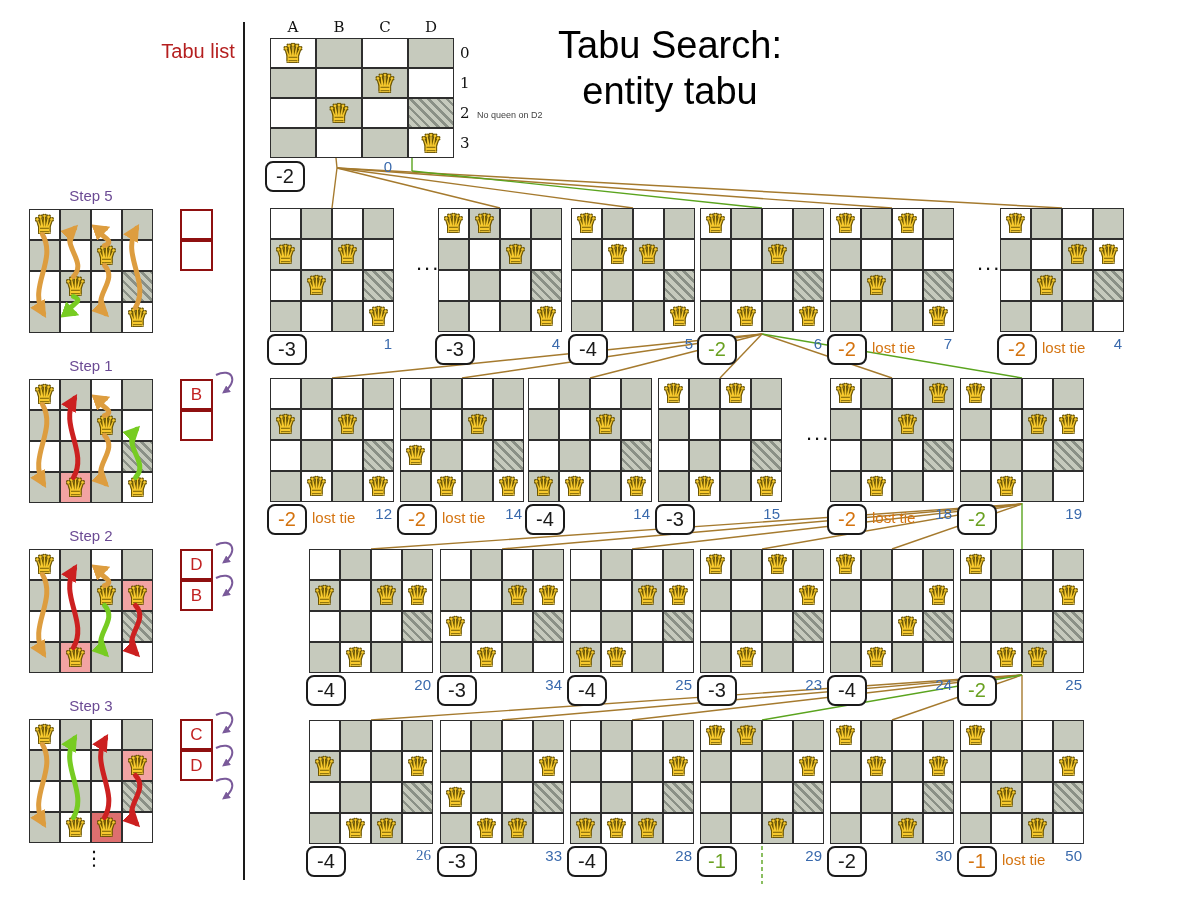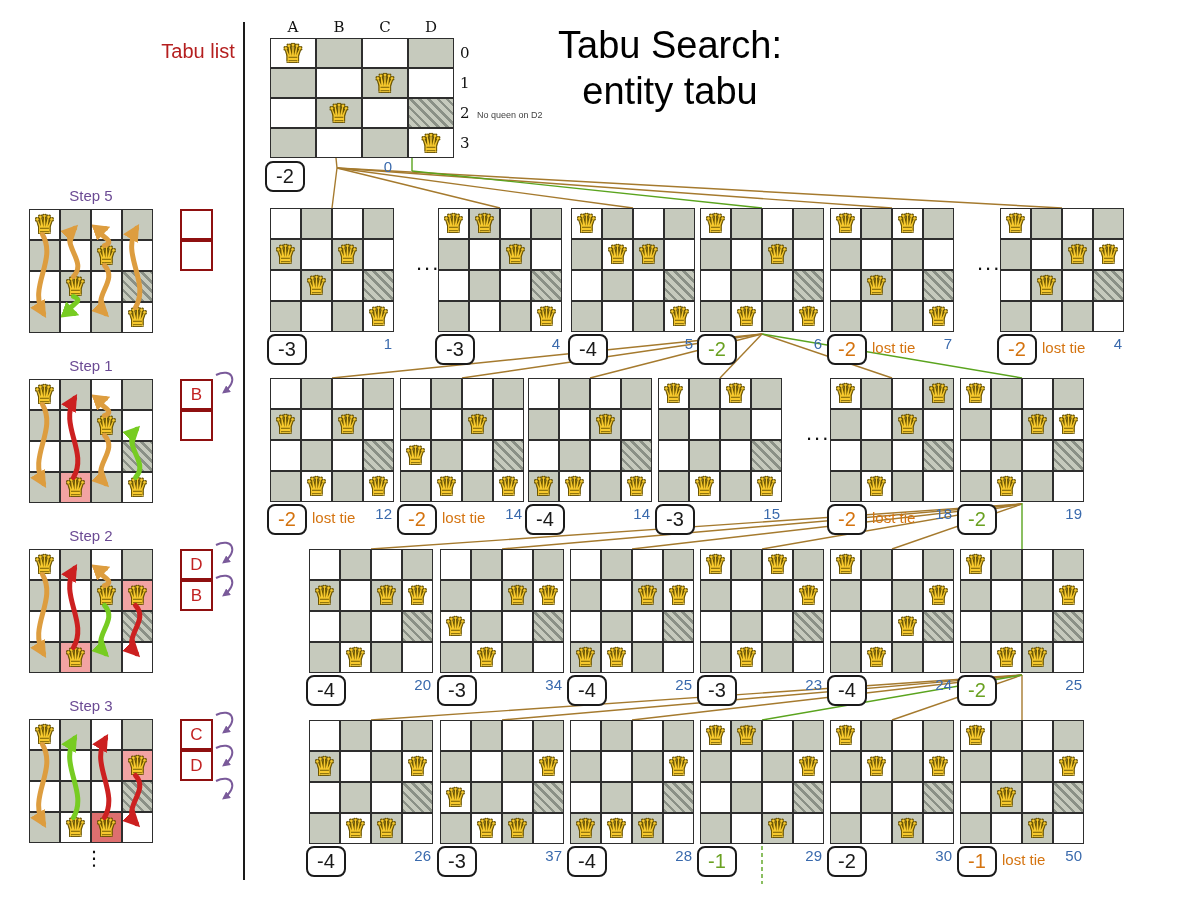--- a/index.html
+++ b/index.html
@@ -664,21 +664,21 @@
         <div class="cell g" style="left:0px;top:93px;width:31px;height:31px;"></div>
         <div class="cell" style="left:31px;top:93px;width:31px;height:31px;">
           <span class="queen">♛</span>
         </div>
         <div class="cell g" style="left:62px;top:93px;width:31px;height:31px;">
           <span class="queen">♛</span>
         </div>
         <div class="cell" style="left:93px;top:93px;width:31px;height:31px;"></div>
       </div>
       <div class="scorebox" style="left:306px;top:846px;color:#1a1a1a;z-index:2">-4</div>
-      <div class="idx" style="left:391px;top:847px;">26</div>
+      <div class="idx" style="left:391px;top:847px;font-family:Liberation Serif, serif;">26</div>
       <div class="abs" style="left:440px;top:720px;width:124px;height:124px;z-index:1">
         <div class="cell" style="left:0px;top:0px;width:31px;height:31px;"></div>
         <div class="cell g" style="left:31px;top:0px;width:31px;height:31px;"></div>
         <div class="cell" style="left:62px;top:0px;width:31px;height:31px;"></div>
         <div class="cell g" style="left:93px;top:0px;width:31px;height:31px;"></div>
         <div class="cell g" style="left:0px;top:31px;width:31px;height:31px;"></div>
         <div class="cell" style="left:31px;top:31px;width:31px;height:31px;"></div>
         <div class="cell g" style="left:62px;top:31px;width:31px;height:31px;"></div>
         <div class="cell" style="left:93px;top:31px;width:31px;height:31px;">
           <span class="queen">♛</span>
@@ -692,21 +692,21 @@
         <div class="cell g" style="left:0px;top:93px;width:31px;height:31px;"></div>
         <div class="cell" style="left:31px;top:93px;width:31px;height:31px;">
           <span class="queen">♛</span>
         </div>
         <div class="cell g" style="left:62px;top:93px;width:31px;height:31px;">
           <span class="queen">♛</span>
         </div>
         <div class="cell" style="left:93px;top:93px;width:31px;height:31px;"></div>
       </div>
       <div class="scorebox" style="left:437px;top:846px;color:#1a1a1a;z-index:2">-3</div>
-      <div class="idx" style="left:522px;top:847px;">37</div>
+      <div class="idx" style="left:522px;top:847px;">33</div>
       <div class="abs" style="left:570px;top:720px;width:124px;height:124px;z-index:1">
         <div class="cell" style="left:0px;top:0px;width:31px;height:31px;"></div>
         <div class="cell g" style="left:31px;top:0px;width:31px;height:31px;"></div>
         <div class="cell" style="left:62px;top:0px;width:31px;height:31px;"></div>
         <div class="cell g" style="left:93px;top:0px;width:31px;height:31px;"></div>
         <div class="cell g" style="left:0px;top:31px;width:31px;height:31px;"></div>
         <div class="cell" style="left:31px;top:31px;width:31px;height:31px;"></div>
         <div class="cell g" style="left:62px;top:31px;width:31px;height:31px;"></div>
         <div class="cell" style="left:93px;top:31px;width:31px;height:31px;">
           <span class="queen">♛</span>

